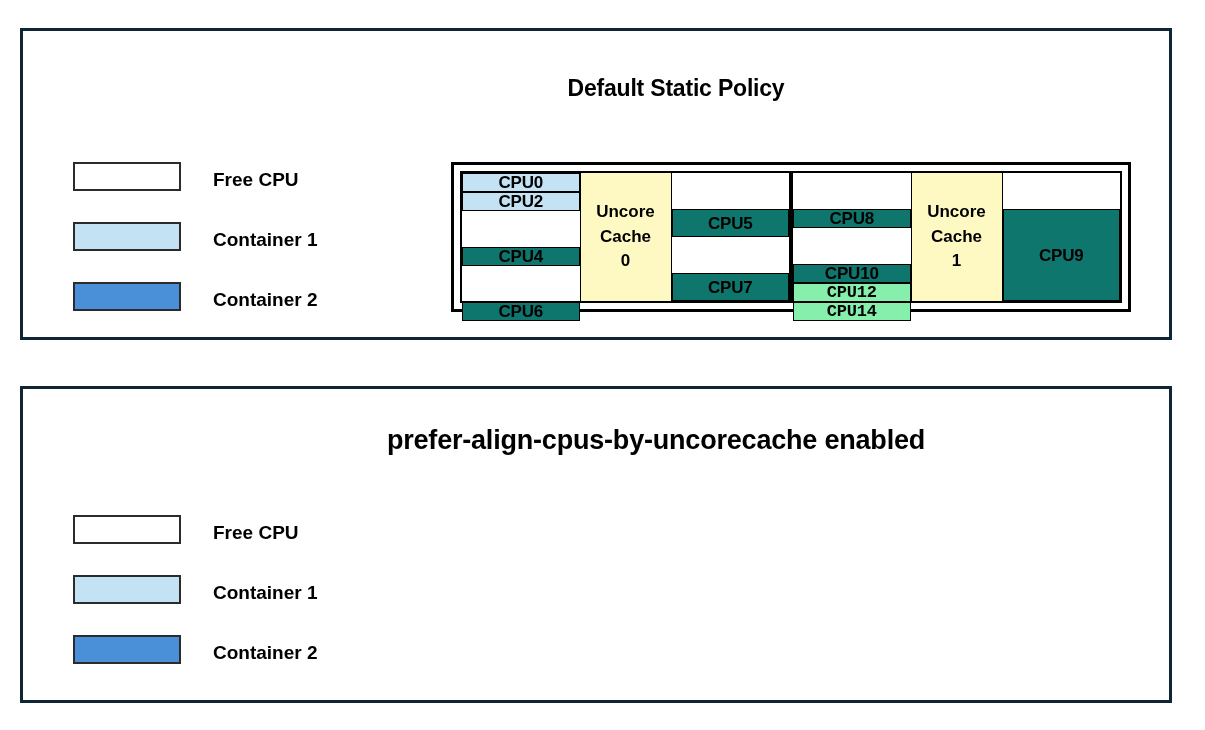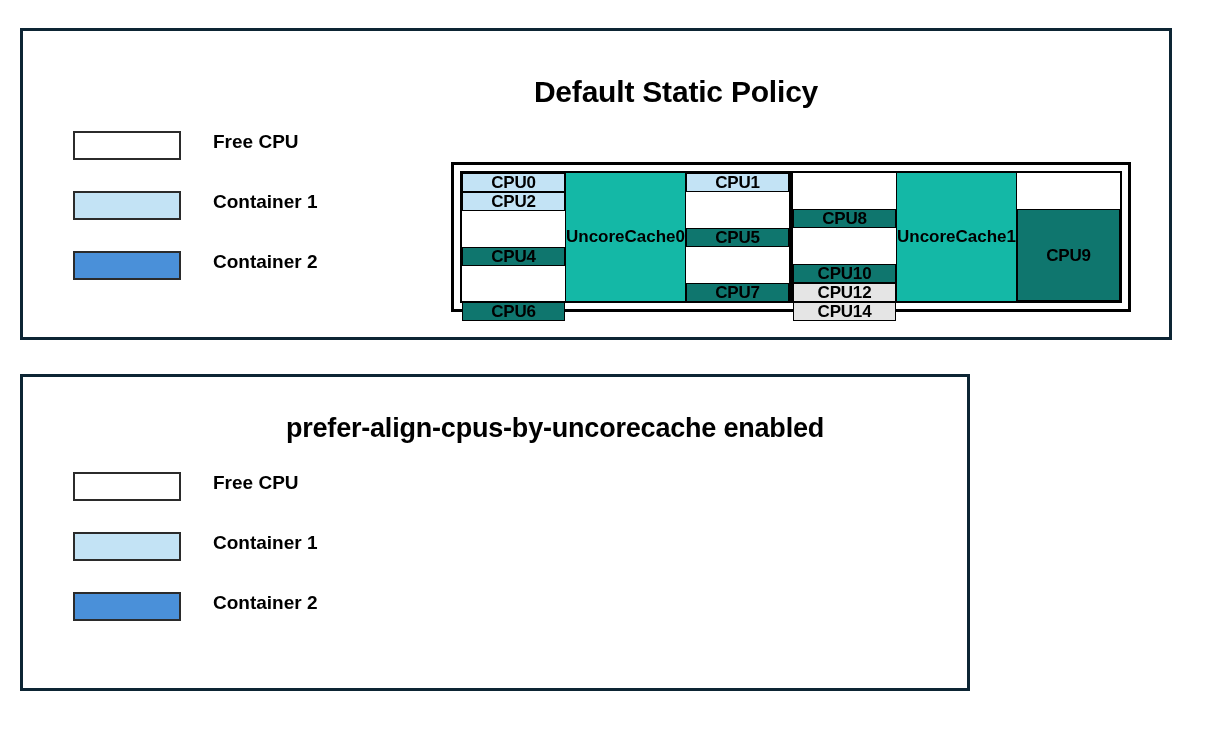--- a/index.html
+++ b/index.html
@@ -22,56 +22,56 @@
   }
 
   
   .panel {
     position: absolute;
     box-sizing: border-box;
     border: 3px solid #0d2534;
     background: #ffffff;
   }
   #panel-top    { left: 20px; top: 28px;  width: 1152px; height: 312px; }
-  #panel-bottom { left: 20px; top: 374px; width: 950px; height: 317px; }
+  #panel-bottom { left: 20px; top: 386px; width: 1152px; height: 317px; }
 
   
   .panel-title {
     position: absolute;
     font-weight: bold;
     color: #000000;
     white-space: nowrap;
     letter-spacing: -0.2px;
   }
   #title-top {
     left: 0; right: 0;
     top: 44px;
     text-align: center;
     padding-left: 160px;
-    font-size: 30px;
+    font-size: 23px;
   }
   #title-bottom {
     left: 0; right: 0;
     top: 36px;
     text-align: center;
     padding-left: 120px;
     font-size: 27px;
   }
 
   
   .legend {
     position: absolute;
     left: 50px;
   }
   #legend-top    { top: 100px; }
   #legend-bottom { top: 95px; }
 
   .legend-row {
     display: flex;
-    align-items: flex-start;
+    align-items: flex-end;
     height: 60px;
   }
   .legend-swatch {
     width: 108px;
     height: 29px;
     box-sizing: border-box;
     border: 2px solid #2b2b2b;
     flex: 0 0 auto;
   }
   .sw-free       { background: #ffffff; }
@@ -118,32 +118,32 @@
     border: 1px solid #000000;
     display: flex;
     align-items: center;
     justify-content: center;
     font-size: 17px;
     font-weight: bold;
     color: #000000;
     line-height: 1;
     letter-spacing: -0.2px;
   }
-  .cpu-cell.free       { background: #e5e5e5; }
+  .cpu-cell.free       { background: #86efac; font-family: Liberation Mono, monospace; }
   .cpu-cell.container1 { background: #c3e3f5; }
   .cpu-cell.container2 { background: #0f766e; margin-top: 36px; }
 
   .cache-label {
     box-sizing: border-box;
     flex: 0 0 92px;
-    background: #14b8a6;
+    background: #fef9c3;
     border-left: 1px solid #000000;
     border-right: 1px solid #000000;
     display: flex;
-    flex-direction: row;
+    flex-direction: column;
     align-items: center;
     justify-content: center;
     font-size: 17px;
     font-weight: bold;
     color: #000000;
     line-height: 1.45;
     text-align: center;
   }
 </style>
 </head>
@@ -178,21 +178,20 @@
           <div class="cpu-cell container1">CPU2</div>
           <div class="cpu-cell container2">CPU4</div>
           <div class="cpu-cell container2">CPU6</div>
         </div>
         <div class="cache-label">
           <span>Uncore</span>
           <span>Cache</span>
           <span>0</span>
         </div>
         <div class="cpu-column">
-          <div class="cpu-cell container1">CPU1</div>
           <div class="cpu-cell container2">CPU5</div>
           <div class="cpu-cell container2">CPU7</div>
         </div>
       </div>
 
       <div class="cache-group">
         <div class="cpu-column">
           <div class="cpu-cell container2">CPU8</div>
           <div class="cpu-cell container2">CPU10</div>
           <div class="cpu-cell free">CPU12</div>

